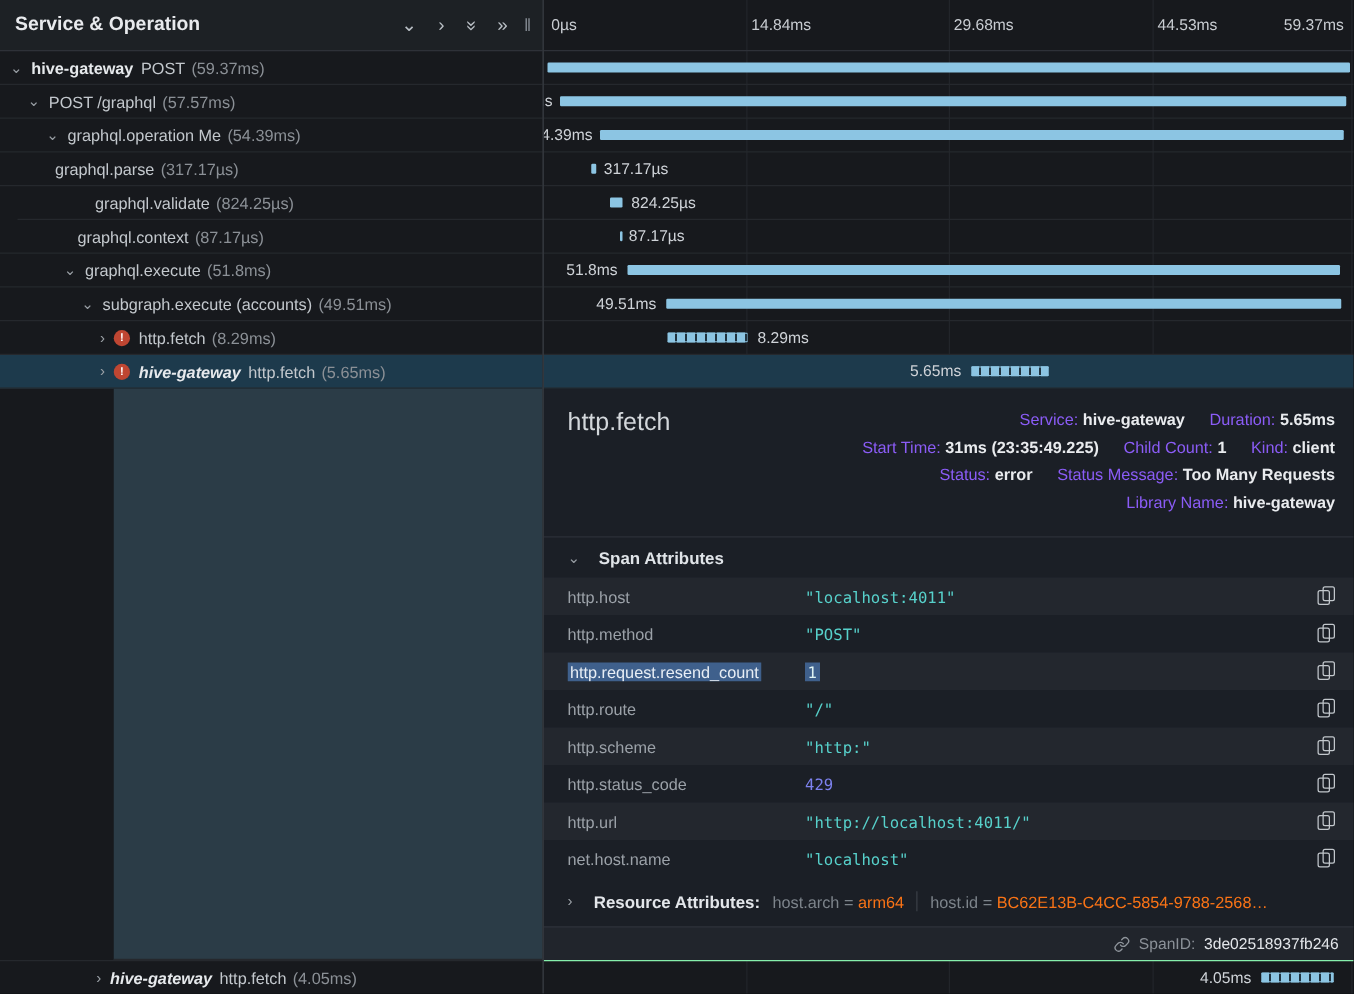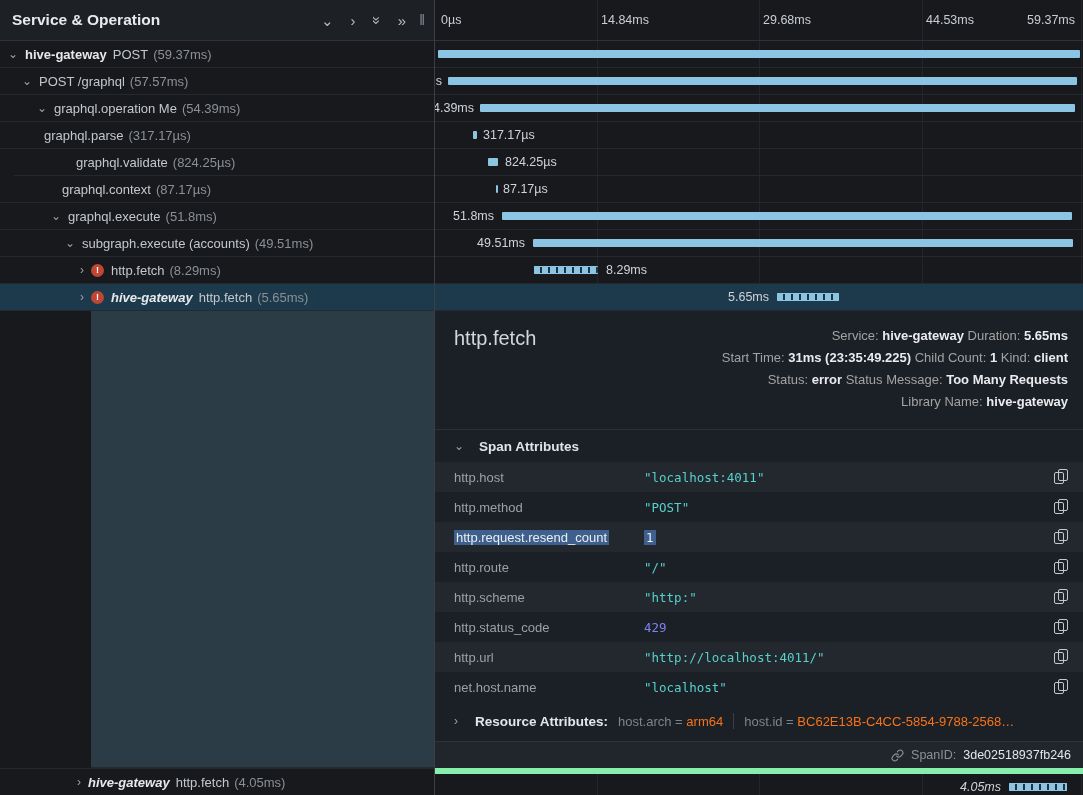--- a/index.html
+++ b/index.html
@@ -45,23 +45,23 @@
   .bar.striped{background:repeating-linear-gradient(90deg,#8cc5e3 0 6px,#21333f 6px 8px);
                box-shadow:inset 0 1px 0 #8cc5e3, inset 0 -1px 0 #8cc5e3;}
   .tl-label{position:absolute;top:6px;font-size:12.5px;color:#cfd3d8;white-space:nowrap;z-index:2;}
 
   
   .detail{position:absolute;left:0;top:311px;width:648px;height:457px;background:#1b1f26;
           z-index:5;box-sizing:border-box;}
   .d-head{position:relative;height:118px;}
   .d-title{position:absolute;left:19px;top:16px;font-size:20px;color:#d3d7db;}
   .d-meta{position:absolute;right:15px;top:14px;text-align:right;line-height:22px;font-size:13px;}
-  .mk{color:#a3a3a3;}
+  .mk{color:#8b5cf6;}
   .mv{color:#e9ebee;font-weight:700;}
-  .mg{margin-left:0;}
+  .mg{margin-left:16px;}
   .attr-head{display:flex;align-items:center;gap:8px;height:32px;border-top:1px solid #2c3038;
              padding-left:19px;font-size:13.5px;font-weight:700;color:#e0e4e8;cursor:pointer;}
   .attr-head .chev{font-weight:400;}
   .arow{display:flex;align-items:center;height:30px;padding:0 14px 0 19px;box-sizing:border-box;}
   .arow:nth-child(odd){background:#23272e;}
   .akey{width:190px;flex:none;color:#9ba1a8;font-size:13px;white-space:nowrap;overflow:hidden;}
   .aval{flex:1;font-family:"DejaVu Sans Mono",monospace;font-size:12.5px;color:#57d1cb;white-space:nowrap;overflow:hidden;}
   .aval.num{color:#7d82ee;}
   .sel-bg{background:#3f608c;color:#e8eef5;padding:1px 2px;border-radius:1px;}
   .aval .sel-bg{color:#dff3f2;}
@@ -313,19 +313,19 @@
       <div class="d-footer">
         <svg width="13" height="13" viewBox="0 0 24 24" fill="none" stroke="#8f959c" stroke-width="2" stroke-linecap="round">
           <path d="M10 13a5 5 0 0 0 7.54.54l3-3a5 5 0 0 0-7.07-7.07l-1.72 1.71"></path>
           <path d="M14 11a5 5 0 0 0-7.54-.54l-3 3a5 5 0 0 0 7.07 7.07l1.71-1.71"></path>
         </svg>
         <span class="spanid-label">SpanID:</span>
         <span class="spanid-val">3de02518937fb246</span>
       </div>
     </div>
 
-    <div class="tlrow" style="top:768px;border-top:6px solid #86efac;border-bottom:none;font-style:italic;">
+    <div class="tlrow" style="top:768px;border-top:1px solid #86efac;border-bottom:none;">
       <span class="tl-label" style="right:82px;">4.05ms</span>
       <div class="bar striped" style="left:574px;width:58px;"></div>
     </div>
   </div>
 
 </div>
 
 </body></html>

